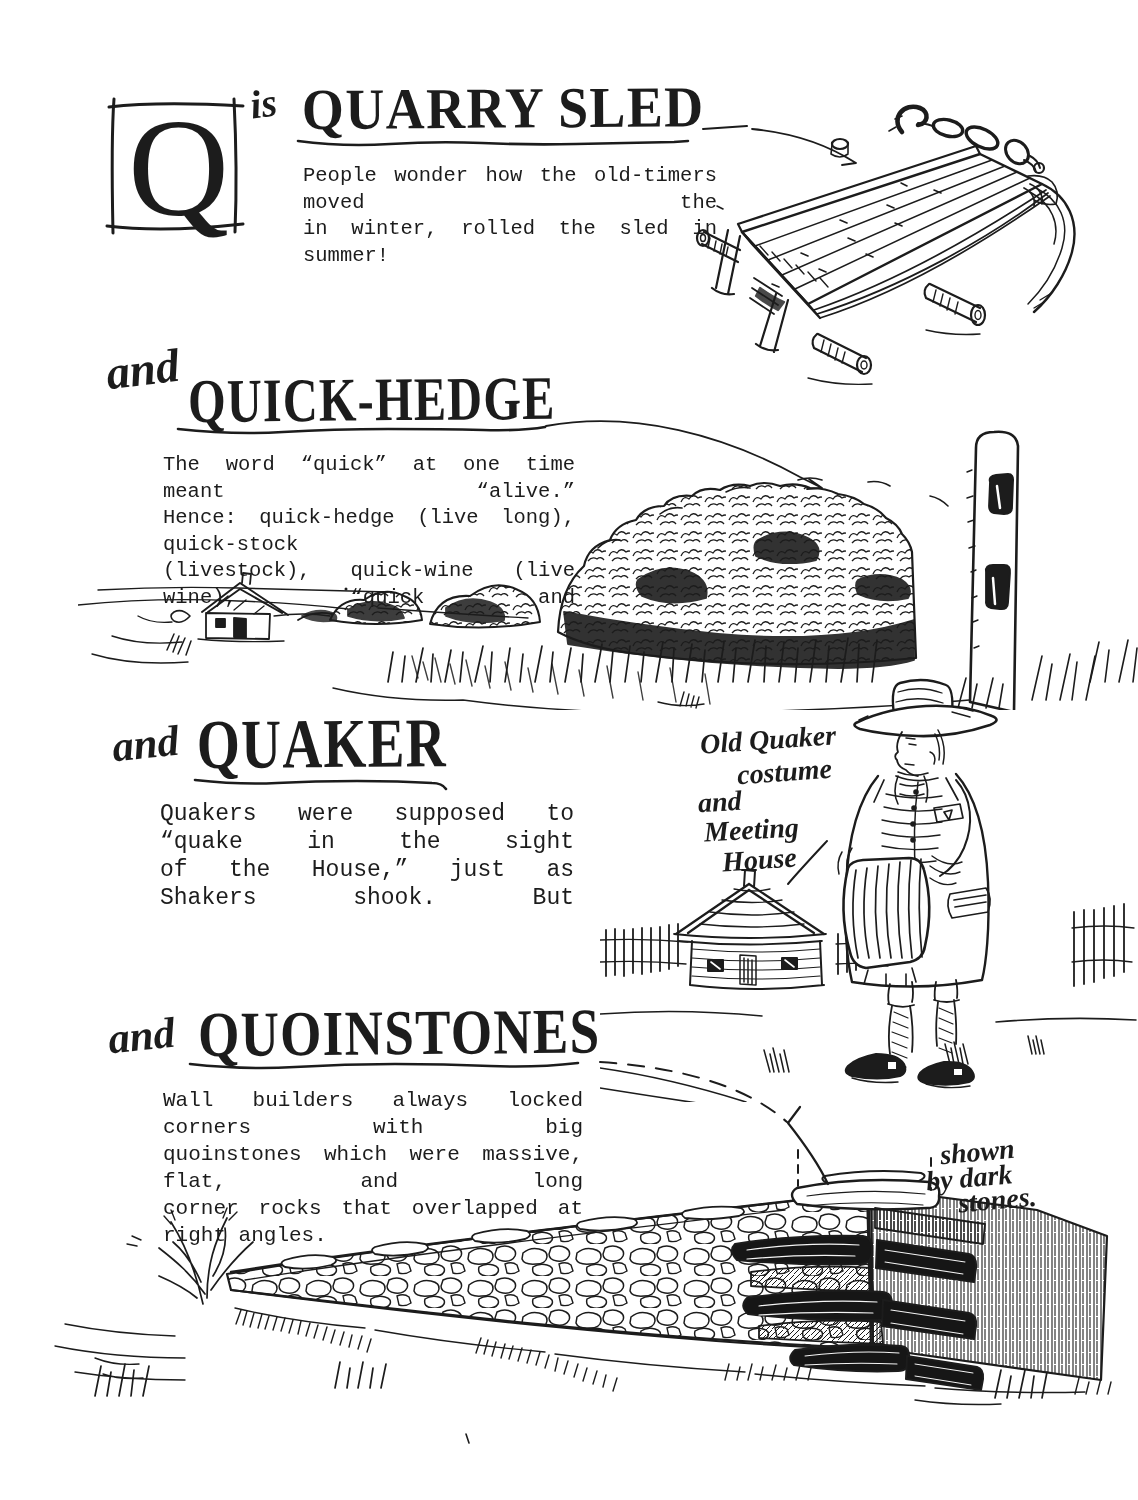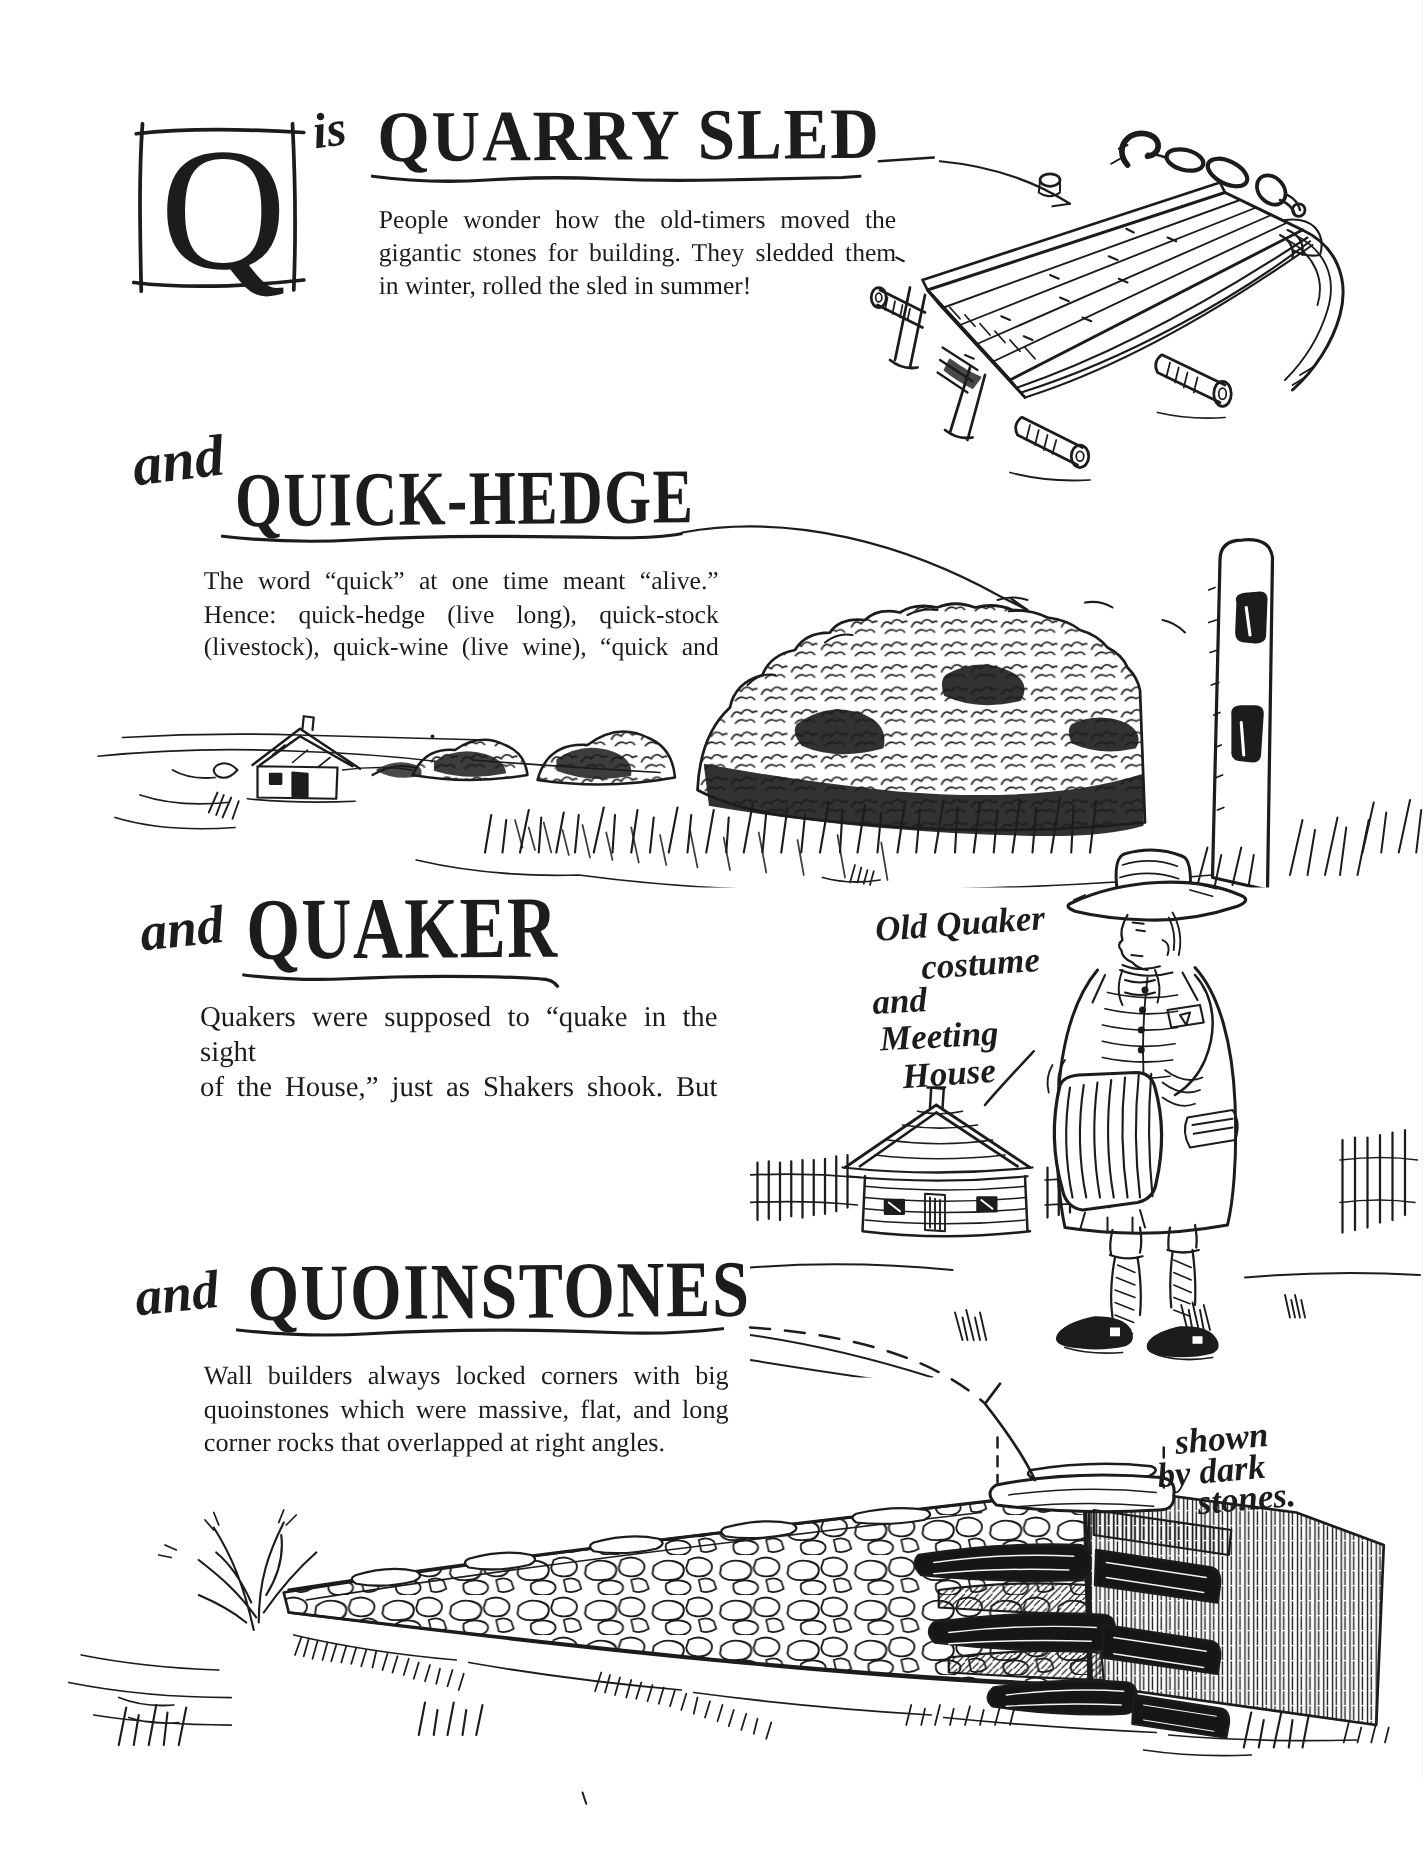--- a/index.html
+++ b/index.html
@@ -3,21 +3,21 @@
 <meta charset="utf-8">
 <style>
   html,body{margin:0;padding:0;background:#e8e8e8;}
   .page{position:relative;width:1138px;height:1500px;background:#ffffff;margin:0 auto;
         font-family:"Liberation Serif",serif;color:#1c1c1c;overflow:hidden;}
   .abs{position:absolute;}
   .title{font-weight:bold;white-space:nowrap;line-height:1;transform-origin:0 60%;
          font-family:"Liberation Serif",serif;letter-spacing:1.5px;}
   .script{font-style:italic;font-family:"Liberation Serif",serif;font-weight:bold;
           line-height:1;white-space:nowrap;}
-  .bodytext{font-size:20.5px;line-height:26.5px;}
+  .bodytext{font-size:20.5px;line-height:26.5px;font-family:Liberation Mono, monospace;}
   .bodytext.big{font-size:23px;line-height:28px;}
   .jl{text-align:justify;text-align-last:justify;}
   .jl-last{text-align:justify;text-align-last:left;}
   .ann{font-style:italic;font-weight:bold;font-family:"Liberation Serif",serif;
        font-size:28px;line-height:1;white-space:nowrap;}
   .dropcap{font-family:"Liberation Serif",serif;font-size:140px;line-height:1;font-weight:normal;}
   svg{display:block;}
 </style>
 </head>
 <body>
@@ -304,21 +304,20 @@
       <path d="M466,1434 l3,9" stroke-width="1.6"></path>
       <circle cx="346" cy="589" r="1.5" fill="#1c1c1c" stroke="none"></circle>
     </g>
   </svg>
 
   <div>
     <div class="abs script" style="left:250px;top:84px;font-size:40px;transform:rotate(-8deg)">is</div>
     <div class="abs title" style="left:302px;top:81px;font-size:58px;transform:rotate(-0.4deg) scaleX(.93)">QUARRY SLED</div>
     <div class="abs bodytext" style="left:303px;top:163px;width:414px">
       <div class="jl">People wonder how the old-timers moved the</div>
-      <div class="jl">gigantic stones for building. They sledded them</div>
       <div class="jl-last">in winter, rolled the sled in summer!</div>
     </div>
   </div>
 
   <div>
     <div class="abs script" style="left:106px;top:346px;font-size:47px;transform:rotate(-7deg)">and</div>
     <div class="abs title" style="left:188px;top:370px;font-size:62px;transform:rotate(-0.5deg) scaleX(.78)">QUICK-HEDGE</div>
     <div class="abs bodytext" style="left:163px;top:452px;width:412px">
       <div class="jl">The word “quick” at one time meant “alive.”</div>
       <div class="jl">Hence: quick-hedge (live long), quick-stock</div>

